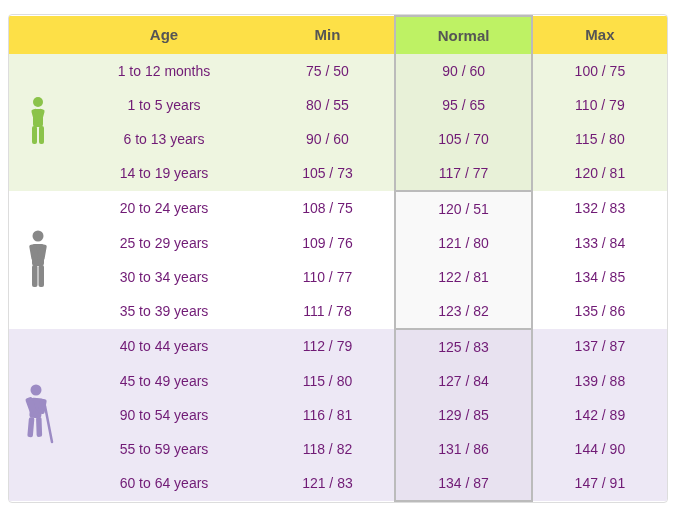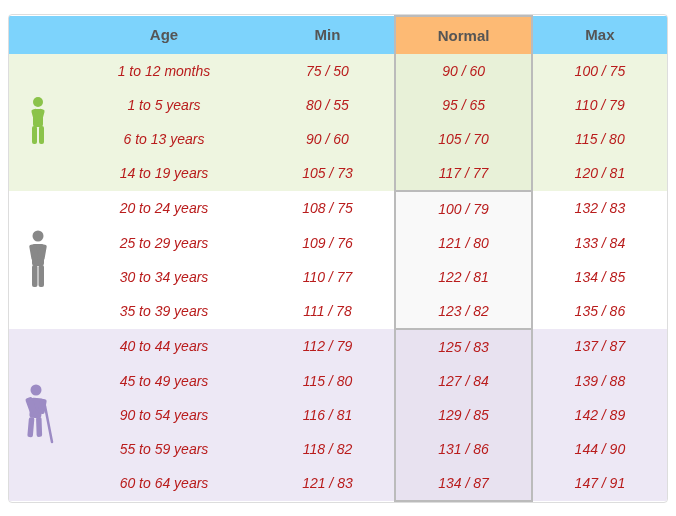--- a/index.html
+++ b/index.html
@@ -20,34 +20,33 @@
     }
     table {
       width: 100%;
       border-collapse: collapse;
     }
     thead th {
       padding: 10px 8px;
       font-size: 15px;
       font-weight: bold;
       color: #555;
-      background: #7dd3fc;
+      background: #fde047;
       text-align: center;
     }
     thead th.normal-col {
       border: 2px solid #bbb;
       border-bottom: none;
-      background: #fdba74;
+      background: #bef264;
     }
     tbody tr td {
       padding: 9px 8px;
       font-size: 14px;
       text-align: center;
-      color: #b91c1c;
-      font-style: italic;
+      color: #701a75;
     }
     tbody tr td.age-col {
       text-align: center;
     }
     tbody tr td.normal-col {
       border-left: 2px solid #bbb;
       border-right: 2px solid #bbb;
       background: #f9f9f9;
     }
     
@@ -162,21 +161,21 @@
   <rect x="8" y="14" width="12" height="22" rx="3" class="figure-adult"></rect>
   <rect x="5" y="15" width="7" height="16" rx="2" transform="rotate(-10 5 15)" class="figure-adult"></rect>
   <rect x="16" y="15" width="7" height="16" rx="2" transform="rotate(10 23 15)" class="figure-adult"></rect>
   <rect x="8" y="35" width="5.5" height="22" rx="2" class="figure-adult"></rect>
   <rect x="14.5" y="35" width="5.5" height="22" rx="2" class="figure-adult"></rect>
 </svg>
             </div>
     </td>
     <td class="age-col">20 to 24 years</td>
     <td>108 / 75</td>
-    <td class="normal-col">100 / 79</td>
+    <td class="normal-col">120 / 51</td>
     <td>132 / 83</td>
   </tr>
         <tr class="adult-row">
 
     <td class="age-col">25 to 29 years</td>
     <td>109 / 76</td>
     <td class="normal-col">121 / 80</td>
     <td>133 / 84</td>
   </tr>
         <tr class="adult-row">

